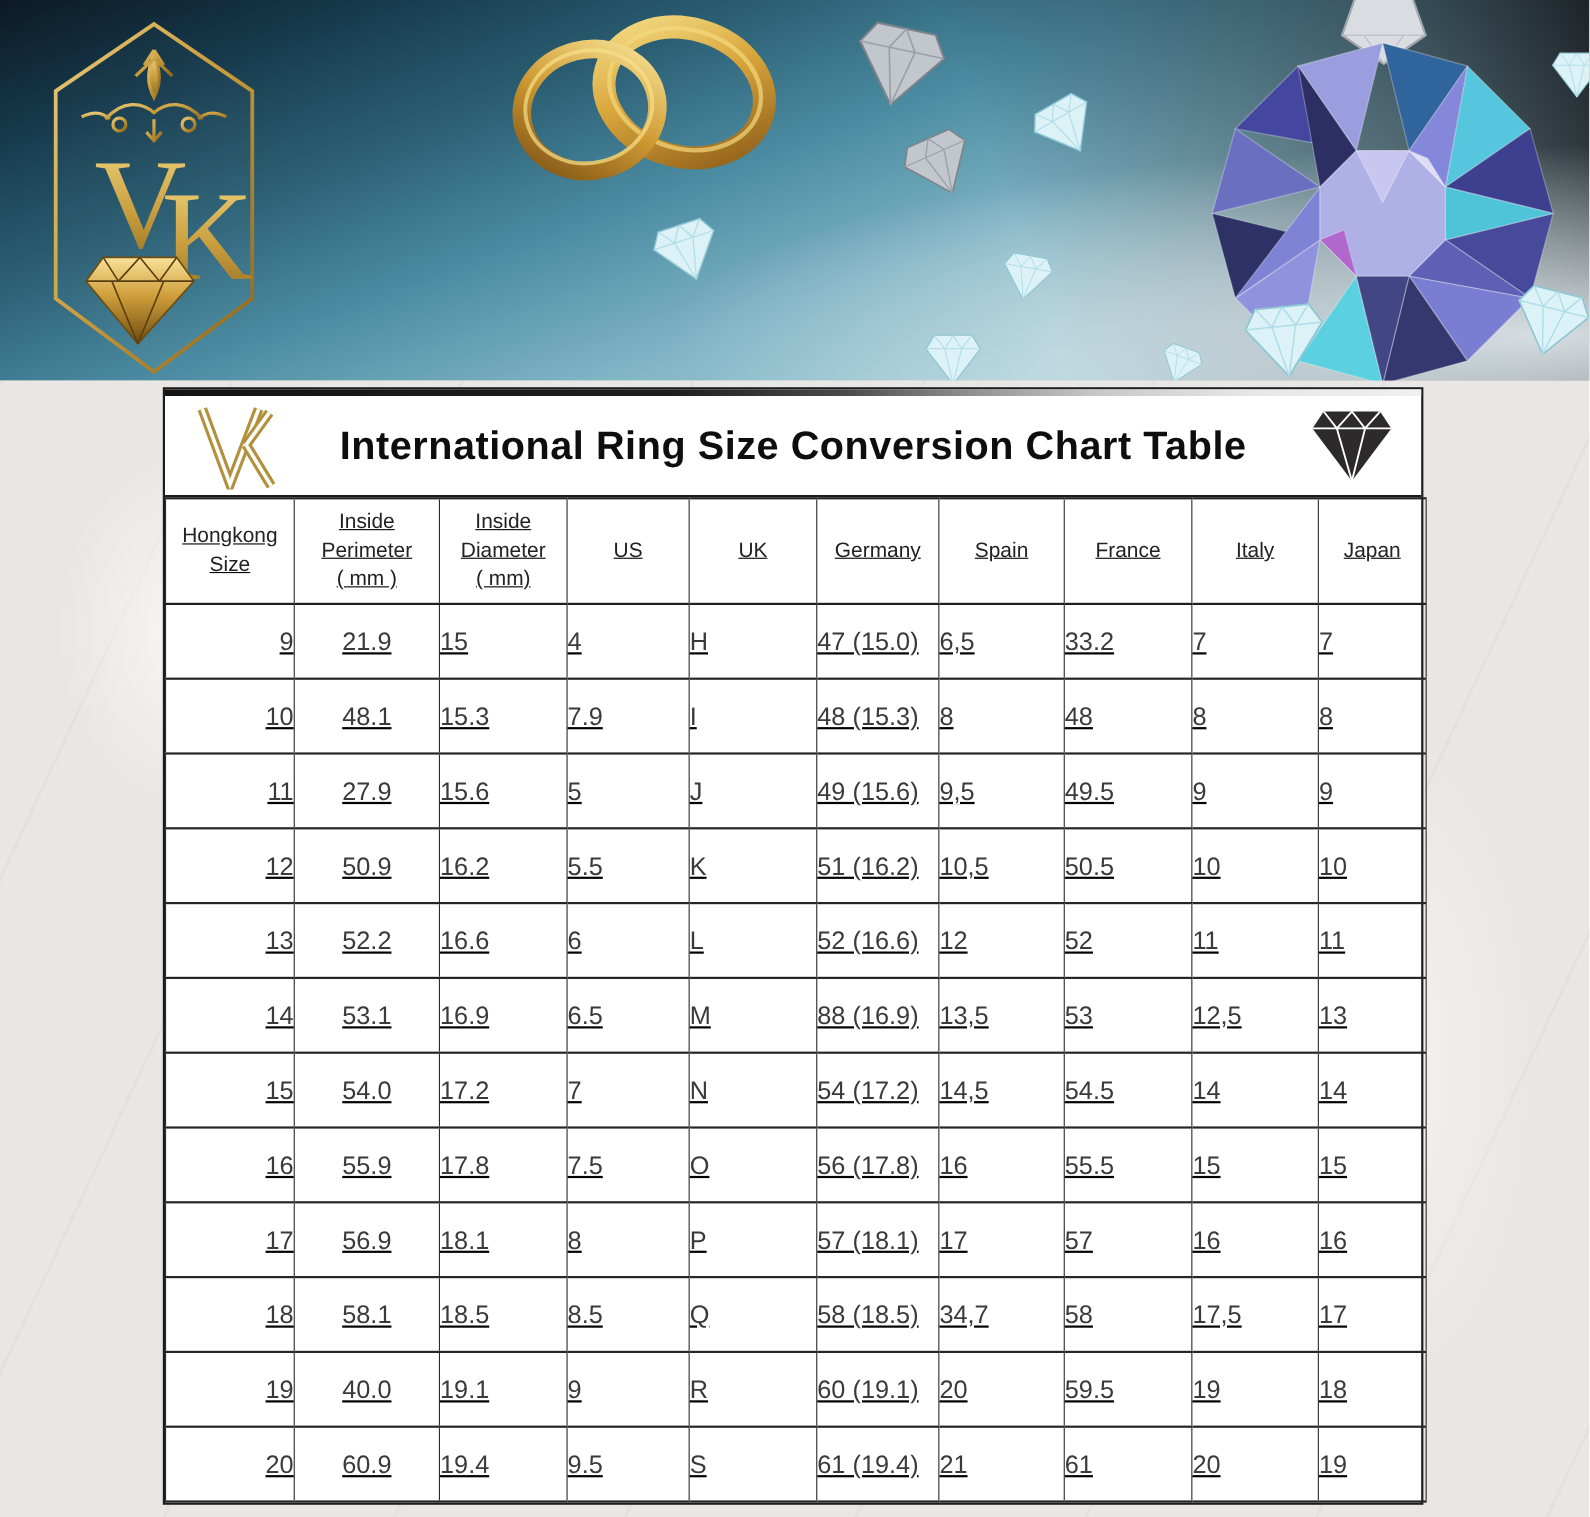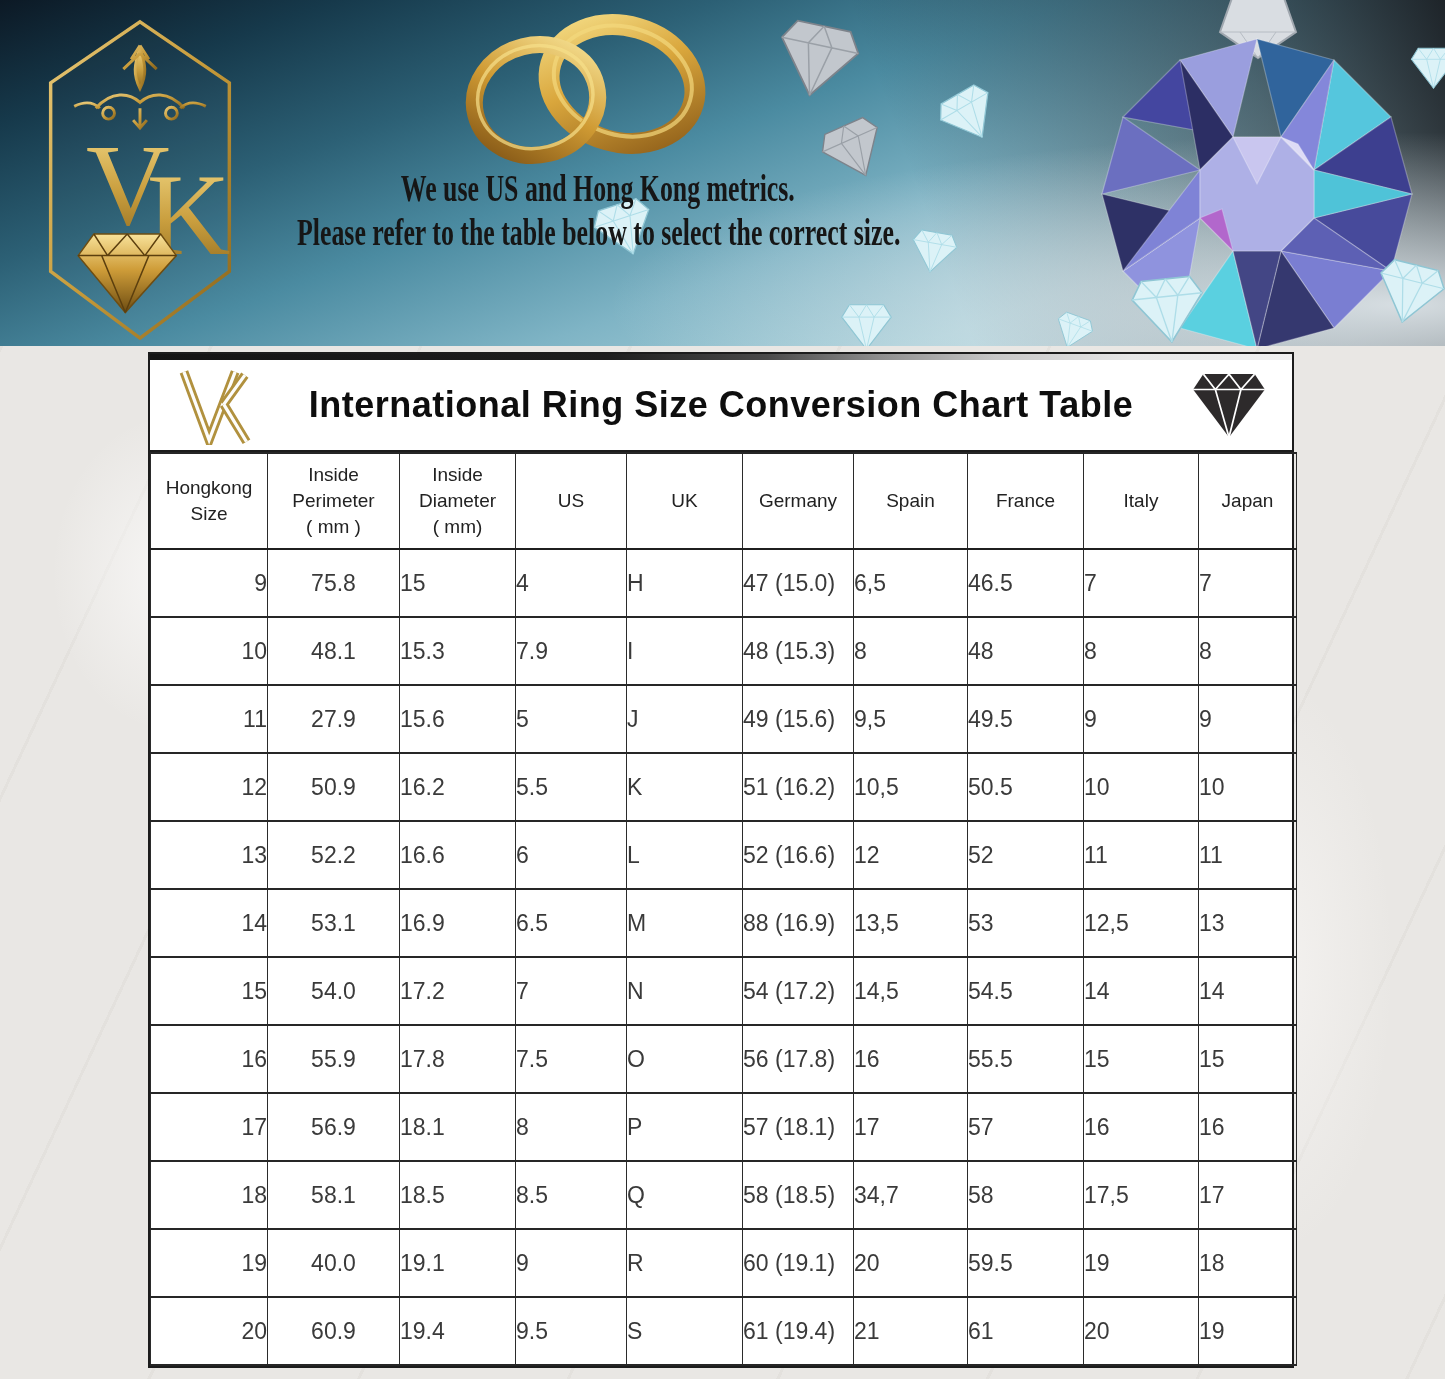--- a/index.html
+++ b/index.html
@@ -35,21 +35,21 @@
   .size-table{position:absolute;left:148px;top:6px;width:1146px;background:#fff;
     border:2px solid #1c1c1c;box-sizing:border-box;}
   .topbar{height:6px;width:100%;
     background:linear-gradient(90deg,#141414 0%,#1e1e1e 40%,#4a4a4a 54%,#8f8f8f 64%,#c7c7c7 74%,#e6e6e6 86%,#f0f0f0 100%);}
   .title-row{position:relative;height:90px;border-bottom:2px solid #1c1c1c;
     display:flex;align-items:center;}
   .title-text{position:absolute;left:0;right:0;text-align:center;
     font-size:36px;font-weight:bold;color:#0e0e0e;letter-spacing:.5px;}
   .tlogo{position:absolute;left:26px;top:7px;}
   .tdiamond{position:absolute;right:22px;top:6px;}
-  table.grid{border-collapse:collapse;width:100%;table-layout:fixed;}
+  table.grid{border-collapse:collapse;width:100%;table-layout:fixed;text-decoration:underline;}
   .grid th{height:94px;font-size:19px;font-weight:normal;color:#222;
     white-space:pre-line;line-height:1.38;text-align:center;vertical-align:middle;}
   .grid td{height:66px;font-size:23px;color:#3a3a3a;vertical-align:middle;}
   .grid th,.grid td{border-left:1px solid #2b2b2b;border-right:1px solid #2b2b2b;
     border-top:2px solid #262626;border-bottom:2px solid #262626;padding:0;}
   .grid thead th{border-bottom:2.5px solid #1f1f1f;}
   .al-l{text-align:left;padding-left:7px;}
   .al-r{text-align:right;padding-right:12px;}
   .al-c{text-align:center;}
 </style>
@@ -170,24 +170,20 @@
       <use href="#gem" transform="translate(592,198) scale(1.1) rotate(-18 30 28)"></use>
       <use href="#gem" transform="translate(908,228) scale(0.85) rotate(10 30 28)"></use>
       <use href="#gem" transform="translate(1128,272) scale(1.35) rotate(-6 30 28)"></use>
       <use href="#gem" transform="translate(838,300) scale(0.95)"></use>
       <use href="#gem" transform="translate(1372,258) scale(1.25) rotate(14 30 28)"></use>
       <use href="#gem" transform="translate(1408,44) scale(0.85)"></use>
       <use href="#gem" transform="translate(1052,312) scale(0.7) rotate(20 30 28)"></use>
       <use href="#gem" transform="translate(938,86) scale(1.05) rotate(-30 30 28)"></use>
     </svg>
 
-    <div class="banner-text">
-      <div class="bline"><span class="squish">We use US and Hong Kong metrics.</span></div>
-      <div class="bline"><span class="squish">Please refer to the table below to select the correct size.</span></div>
-    </div>
   </div>
 
   <div class="content">
     <div class="size-table">
       <div class="topbar"></div>
 
       <div class="title-row">
 
         <svg class="tlogo" width="76" height="78" viewBox="0 0 88 96">
           <g fill="none" stroke-linejoin="miter">
@@ -234,27 +230,27 @@
               <th>Germany</th>
               <th>Spain</th>
               <th>France</th>
               <th>Italy</th>
               <th>Japan</th>
             </tr>
           </thead>
           <tbody>
             <tr>
               <td class="al-r">9</td>
-              <td class="al-c">75.8</td>
+              <td class="al-c">21.9</td>
               <td class="al-l">15</td>
               <td class="al-l">4</td>
               <td class="al-l">H</td>
               <td class="al-l">47 (15.0)</td>
               <td class="al-l">6,5</td>
-              <td class="al-l">46.5</td>
+              <td class="al-l">33.2</td>
               <td class="al-l">7</td>
               <td class="al-l">7</td>
             </tr>
             <tr>
               <td class="al-r">10</td>
               <td class="al-c">48.1</td>
               <td class="al-l">15.3</td>
               <td class="al-l">7.9</td>
               <td class="al-l">I</td>
               <td class="al-l">48 (15.3)</td>

